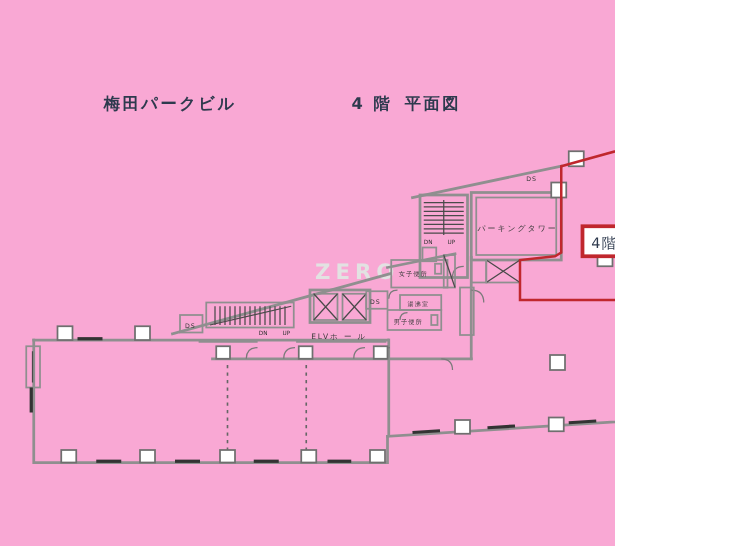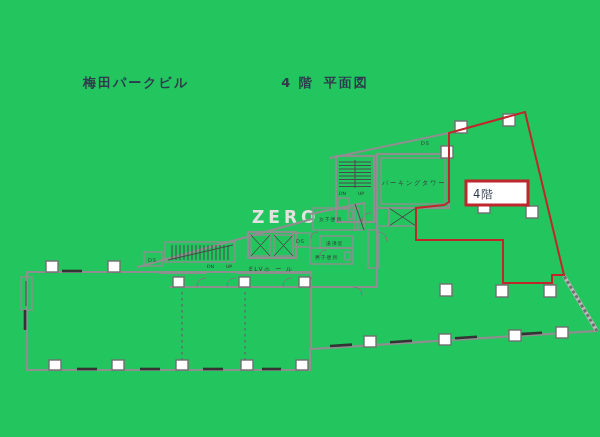--- a/index.html
+++ b/index.html
@@ -1,16 +1,16 @@
 <!DOCTYPE html>
 <html><head>
 <meta charset="utf-8">
 <style>
   html,body{margin:0;padding:0;background:#ffffff;}
-  #screen{position:relative;width:600px;height:437px;background:#22c55e;overflow:hidden;
+  #screen{position:relative;width:492px;height:437px;background:#f9a8d4;overflow:hidden;
           font-family:"DejaVu Sans",sans-serif;}
   #titlebar{position:absolute;left:83px;top:74px;font-size:13px;font-weight:bold;
             color:#2e3a4e;letter-spacing:2px;white-space:nowrap;}
   #titlebar .gap{display:inline-block;width:92px;}
   #titlebar .gap2{display:inline-block;width:10px;}
   svg text{font-family:"DejaVu Sans",sans-serif;fill:#3a3a3a;}
   .wall{stroke:#8f8f8f;stroke-width:2.2;fill:none;stroke-linecap:square;}
   .wallthin{stroke:#8f8f8f;stroke-width:1.4;fill:none;}
   .dark{stroke:#4a4a4a;stroke-width:1;fill:none;}
   .tick{stroke:#333333;stroke-width:2.6;fill:none;}

